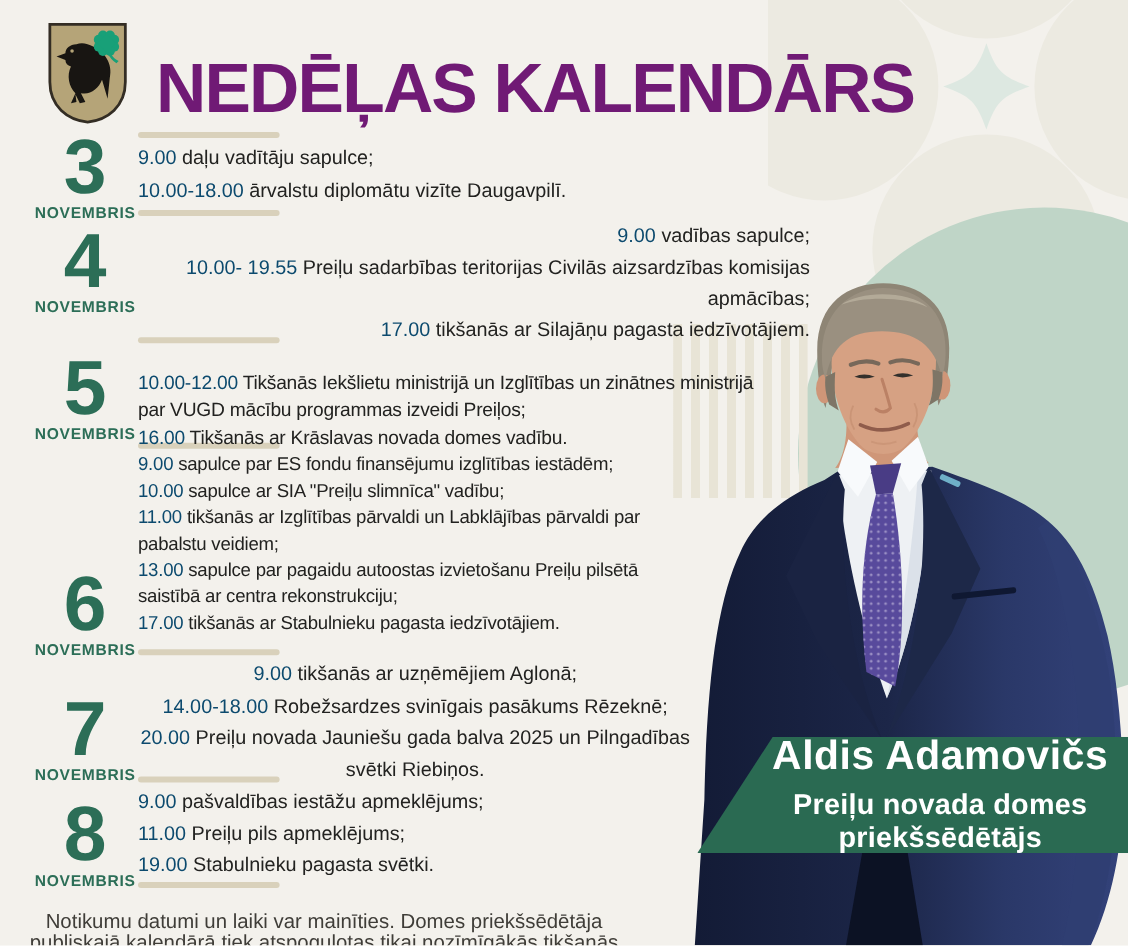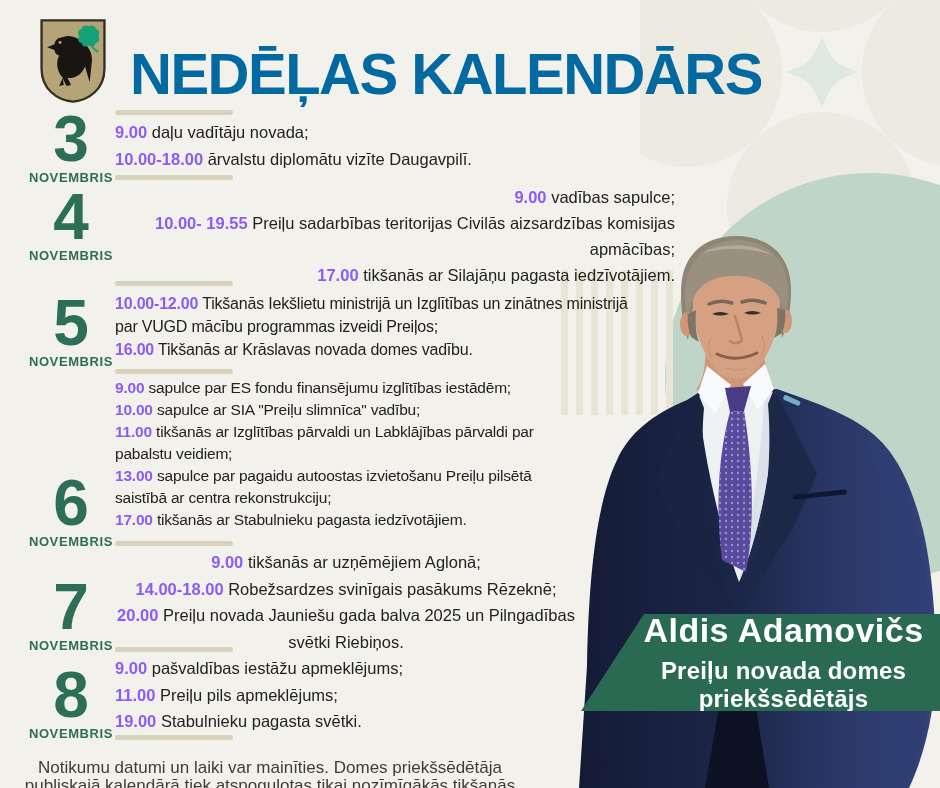--- a/index.html
+++ b/index.html
@@ -23,29 +23,29 @@
   .star-decor{left:640px;top:-80px;width:300px;height:320px;}
   .sage-circle{left:665px;top:173px;width:410px;height:410px;border-radius:50%;background:var(--sage_circle);}
   .stripes{
     left:561px;top:270px;width:112px;height:145px;
     background:repeating-linear-gradient(90deg,#e8e4d6 0 7px,rgba(0,0,0,0) 7px 15px);
   }
   
   .coat{position:absolute;left:36px;top:16px;width:74px;height:90px;z-index:4;}
   .title{
     position:absolute;left:130px;top:40px;z-index:4;
-    font-size:58px;font-weight:700;letter-spacing:-1.5px;color:#0369a1;white-space:nowrap;
+    font-size:58px;font-weight:700;letter-spacing:-1.5px;color:#701a75;white-space:nowrap;
   }
   
   .divider{position:absolute;left:115px;width:118px;height:5px;border-radius:2.5px;background:var(--beige_divider);z-index:4;}
   .date-badge{position:absolute;left:18px;width:106px;text-align:center;z-index:4;color:#2c6e57;}
   .date-badge .day{font-size:64px;line-height:.92;font-weight:700;}
   .date-badge .month{font-size:13px;font-weight:700;letter-spacing:.6px;margin-top:1px;}
   .entry{position:absolute;left:115px;z-index:4;color:var(--text_dark);font-size:16.5px;line-height:27px;}
-  .entry .time{font-weight:700;color:#8b5cf6;margin-top:19px;}
+  .entry .time{font-weight:400;color:#0c4a6e;margin-top:19px;}
   .e4{line-height:26px;}
   .e5{font-size:16px;line-height:23px;letter-spacing:-.2px;}
   .e6{font-size:15.5px;line-height:22px;letter-spacing:-.2px;}
   .e7{line-height:26.5px;text-align:center;}
   .e8{line-height:26.5px;}
   
   .portrait{position:absolute;left:555px;top:230px;width:385px;height:558px;z-index:2;}
   
   .banner{
     position:absolute;left:581px;top:614px;width:359px;height:97px;z-index:3;
@@ -124,31 +124,31 @@
   <div class="date-badge" style="top:578px">
     <div class="day">7</div>
     <div class="month">NOVEMBRIS</div>
   </div>
   <div class="date-badge" style="top:666px">
     <div class="day">8</div>
     <div class="month">NOVEMBRIS</div>
   </div>
 
   <div class="entry e3" style="top:119px;width:540px;">
-    <div><span class="time">9.00</span> <span>daļu vadītāju novada;</span></div>
+    <div><span class="time">9.00</span> <span>daļu vadītāju sapulce;</span></div>
     <div><span class="time">10.00-18.00</span> <span>ārvalstu diplomātu vizīte Daugavpilī.</span></div>
   </div>
 
   <div class="entry e4" style="top:184px;width:560px;text-align:right;">
     <div><span class="time">9.00</span> <span>vadības sapulce;</span></div>
     <div><span class="time">10.00- 19.55</span> <span>Preiļu sadarbības teritorijas Civilās aizsardzības komisijas apmācības;</span></div>
     <div><span class="time">17.00</span> <span>tikšanās ar Silajāņu pagasta iedzīvotājiem.</span></div>
   </div>
 
-  <div class="entry e5" style="top:292px;width:515px;">
+  <div class="entry e5" style="top:308px;width:515px;">
     <div><span class="time">10.00-12.00</span> <span>Tikšanās Iekšlietu ministrijā un Izglītības un zinātnes ministrijā par VUGD mācību programmas izveidi Preiļos;</span></div>
     <div><span class="time">16.00</span> <span>Tikšanās ar Krāslavas novada domes vadību.</span></div>
   </div>
 
   <div class="entry e6" style="top:377px;width:465px;">
     <div><span class="time">9.00</span> <span>sapulce par ES fondu finansējumu izglītības iestādēm;</span></div>
     <div><span class="time">10.00</span> <span>sapulce ar SIA "Preiļu slimnīca" vadību;</span></div>
     <div><span class="time">11.00</span> <span>tikšanās ar Izglītības pārvaldi un Labklājības pārvaldi par pabalstu veidiem;</span></div>
     <div><span class="time">13.00</span> <span>sapulce par pagaidu autoostas izvietošanu Preiļu pilsētā saistībā ar centra rekonstrukciju;</span></div>
     <div><span class="time">17.00</span> <span>tikšanās ar Stabulnieku pagasta iedzīvotājiem.</span></div>

